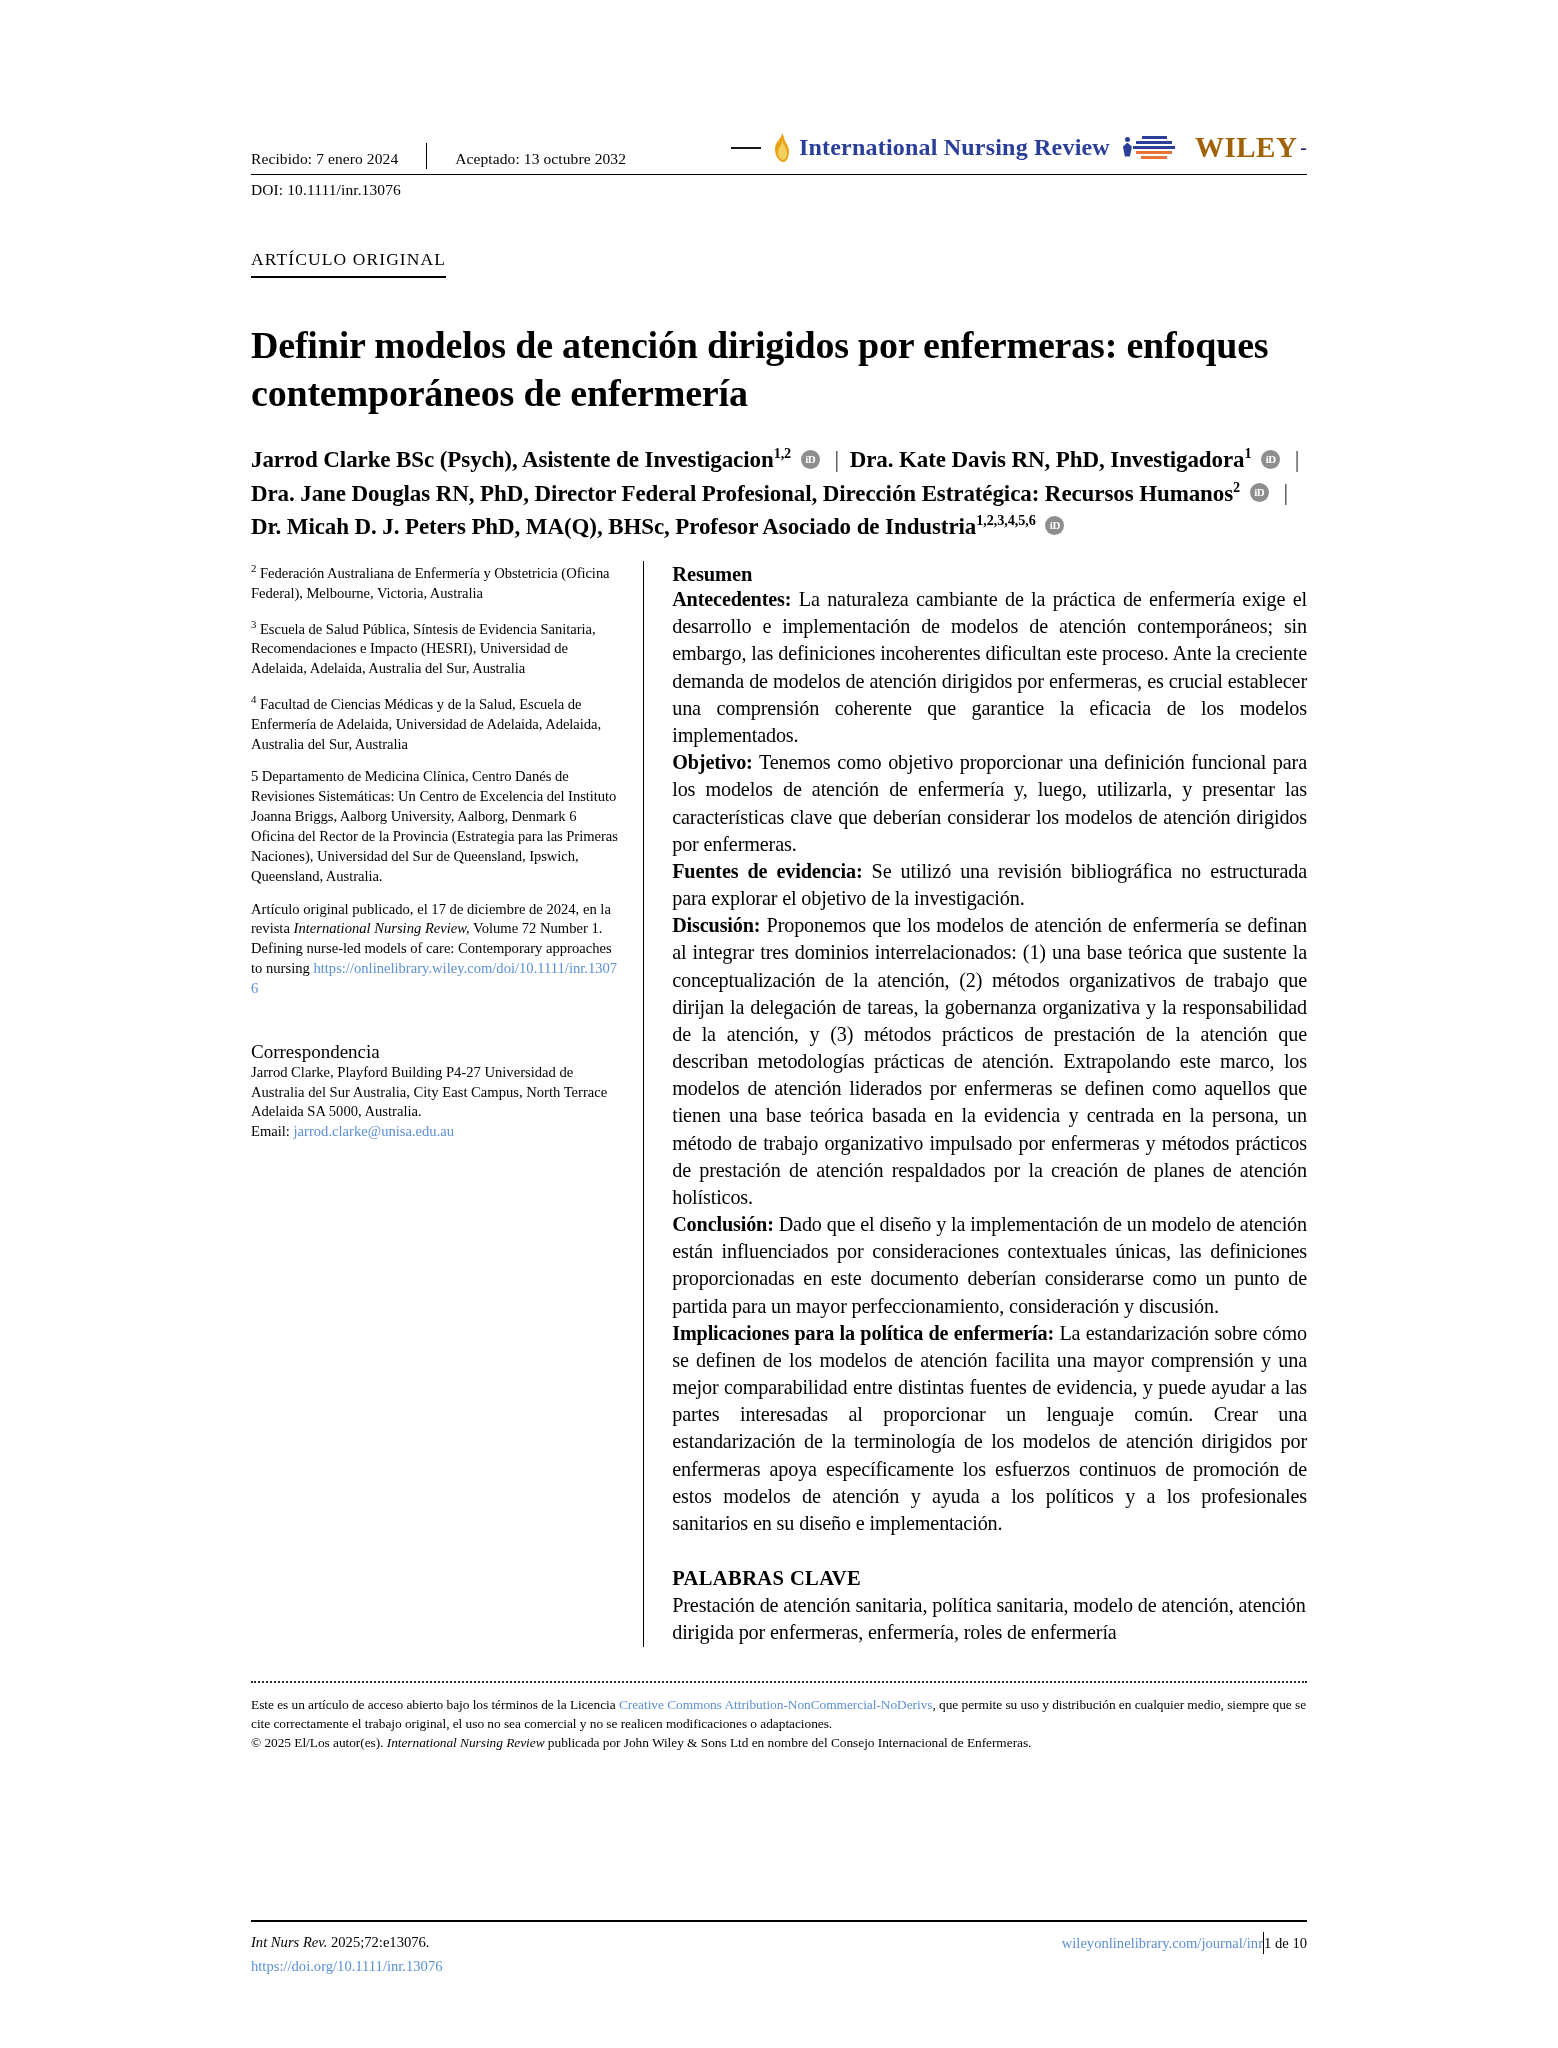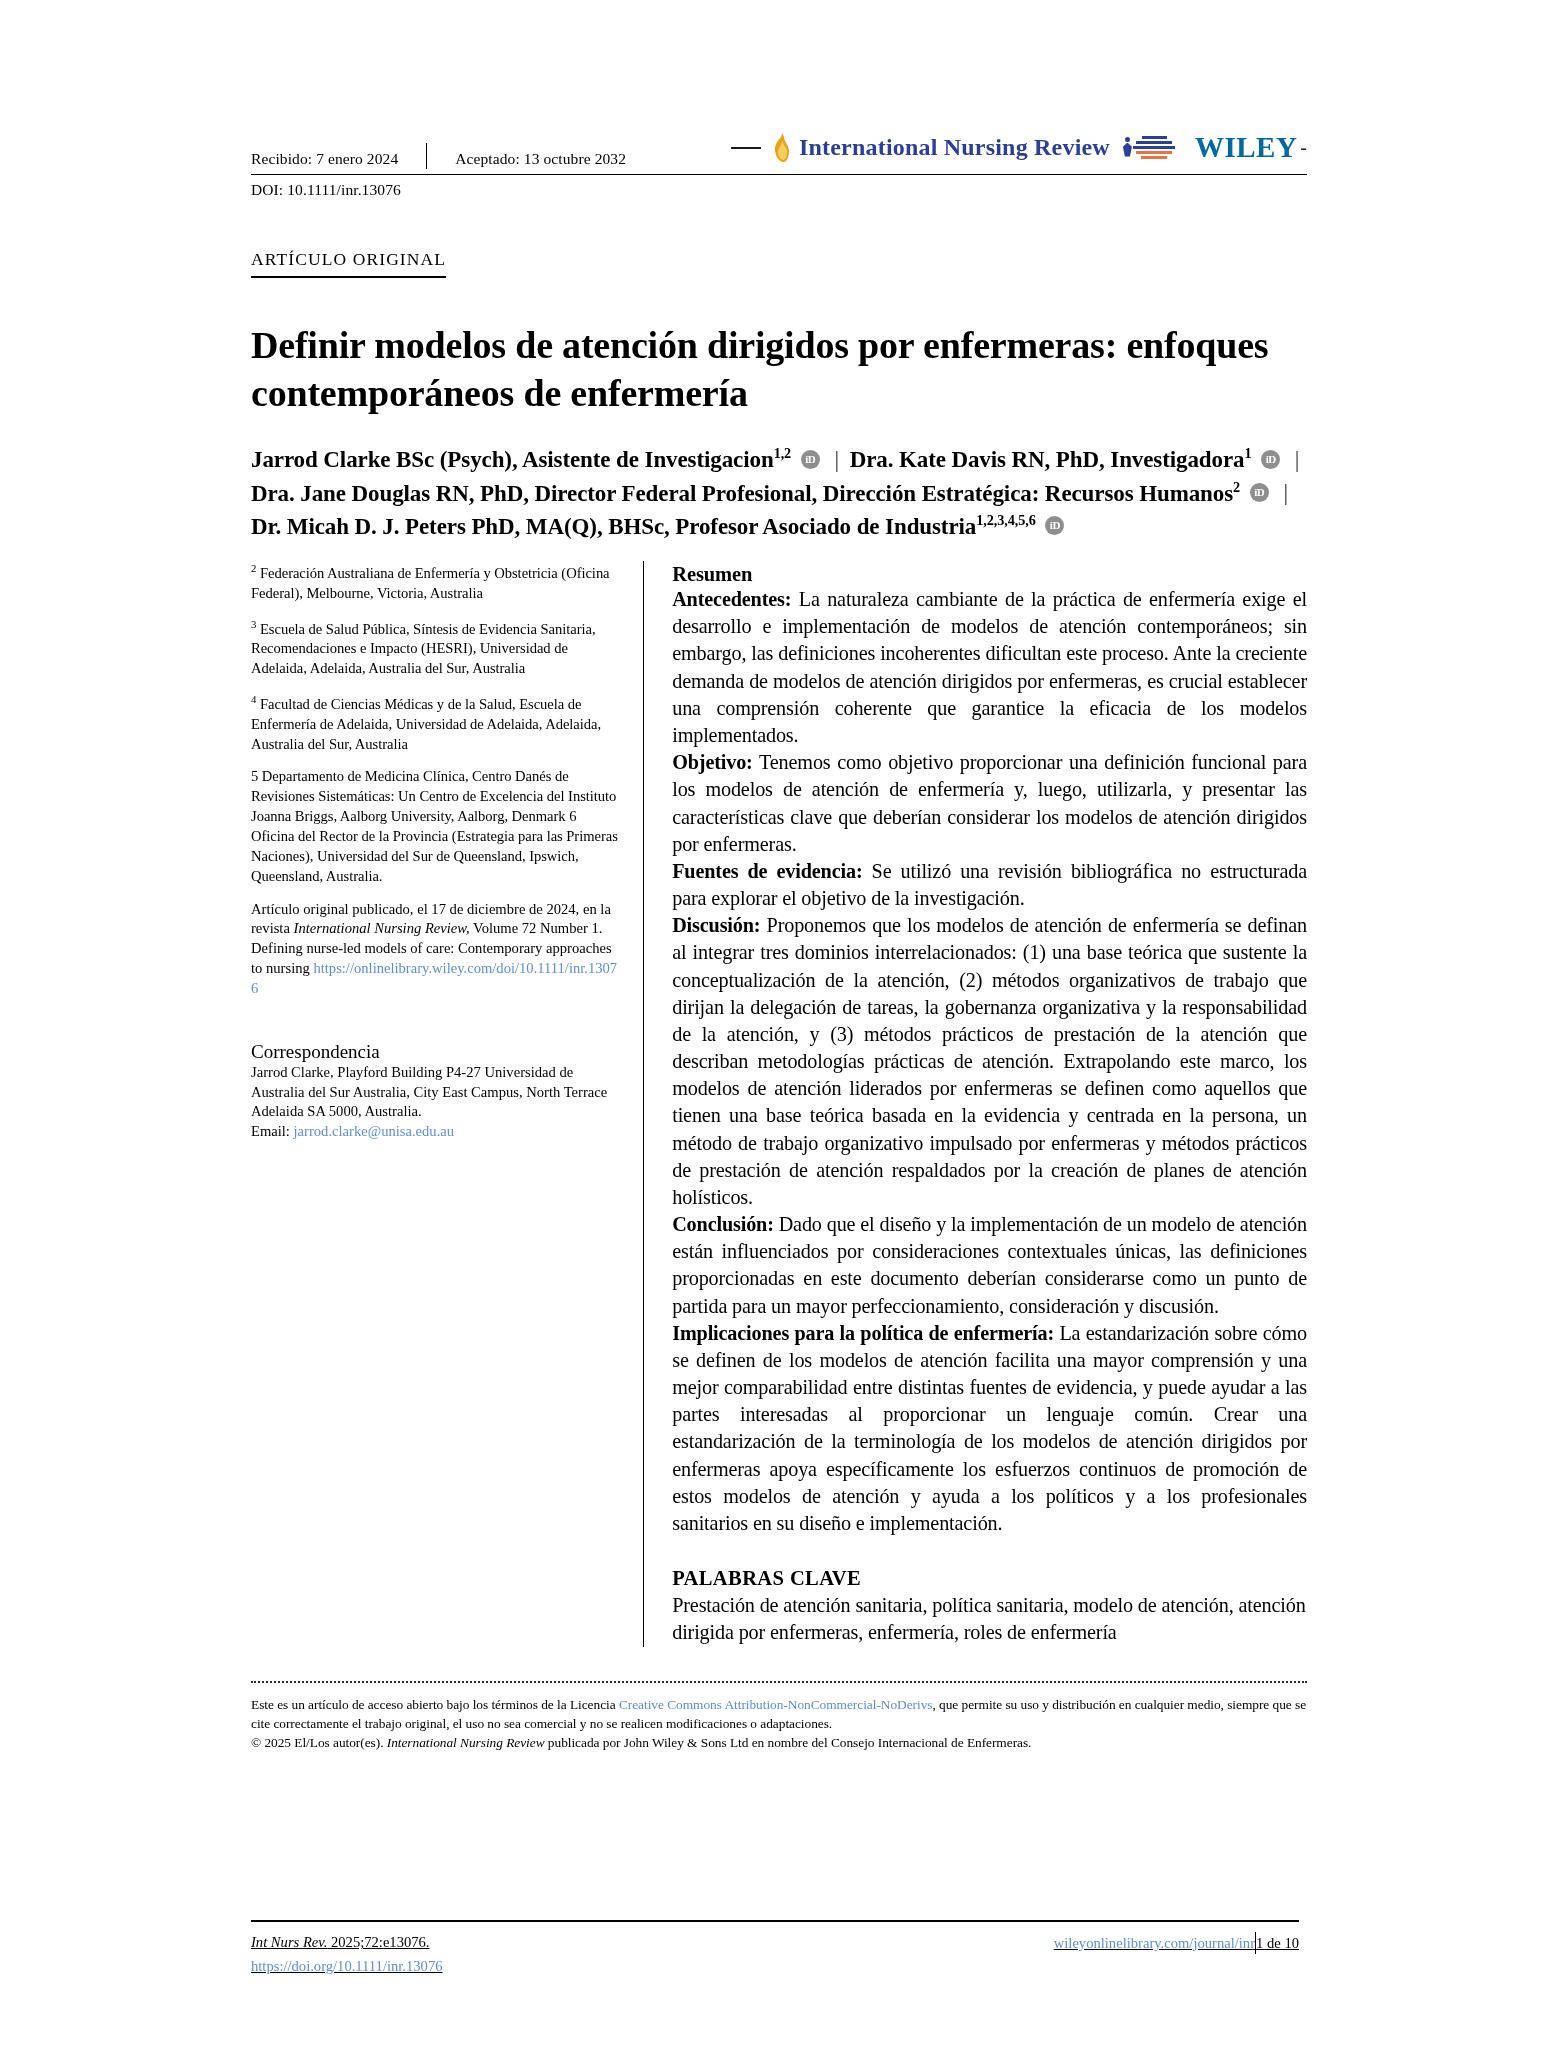--- a/index.html
+++ b/index.html
@@ -107,21 +107,21 @@
   .icn-bars i { display:block; height:3px; background:#2b3f99; }
   .icn-bars i.b1 { width: 60%; margin-left: 22%; }
   .icn-bars i.b2 { width: 86%; margin-left: 7%; }
   .icn-bars i.b3 { width: 100%; }
   .icn-bars i.o1 { background: #e8743b; width: 86%; margin-left: 7%; }
   .icn-bars i.o2 { background: #e8743b; width: 62%; margin-left: 20%; }
   .wiley {
     font-family: "Liberation Serif", serif;
     font-weight: 700;
     font-size: 29px;
-    color: #0369a1;
+    color: #a16207;
     letter-spacing: .5px;
     margin-left: 10px;
   }
   .wiley-dash { color:#16216b; font-size: 20px; margin-left: 3px;}
 
   .header-rule {
     border-top: 1.3px solid #000;
     margin-top: 6px;
   }
   .doi-line {
@@ -267,23 +267,22 @@
     padding-top: 12px;
     font-size: 13.4px;
     line-height: 1.44;
     letter-spacing: -.05px;
   }
 
   
   .page-footer {
     position: absolute;
     left: 112px;
-    right: 120px;
+    right: 112px;
     bottom: 70px;
-    text-decoration: underline;
   }
   .footer-rule {
     border-top: 2.5px solid #000;
     margin-bottom: 9px;
   }
   .footer-row {
     display: flex;
     justify-content: space-between;
     align-items: flex-start;
     font-size: 14.6px;

